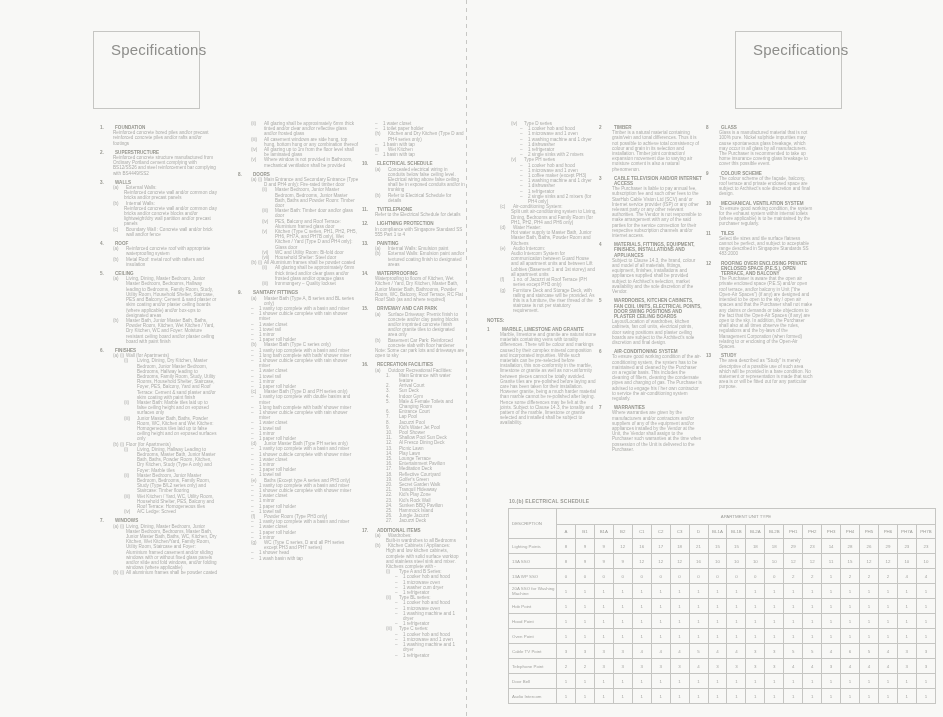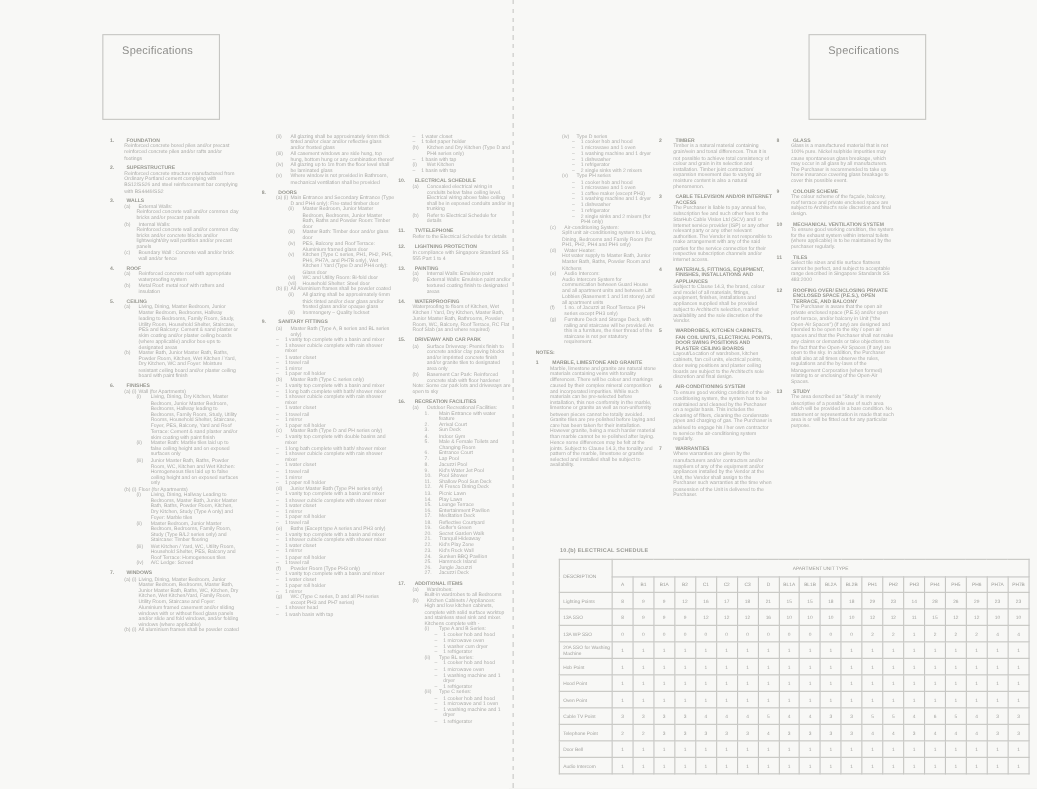--- a/index.html
+++ b/index.html
@@ -1,21 +1,21 @@
 <!DOCTYPE html>
 <html><head>
 <meta charset="utf-8">
 <style>
   html,body{margin:0;padding:0;background:#eeeeec;}
   .canvas{position:relative;width:943px;height:717px;background:#f8f8f6;overflow:hidden;
           font-family:"Liberation Sans","DejaVu Sans",sans-serif;color:#ababa8;}
   .fold{position:absolute;left:466px;top:0;width:1px;height:717px;
         background:repeating-linear-gradient(180deg,#c7c7c4 0 4px,transparent 4px 8px);}
   .title-box{position:absolute;top:31px;width:107px;height:78px;border:1px solid #c6c6c3;
-             box-sizing:border-box;padding:9px 4px 0 17px;font-size:10px;color:#8e8e8b;
+             box-sizing:border-box;padding:9px 4px 0 17px;font-size:15px;color:#8e8e8b;
              letter-spacing:.2px;background:transparent;}
   .tb-left{left:93px;}
   .tb-right{left:735px;}
   .col{position:absolute;top:121px;font-size:4.6px;line-height:5.2px;overflow:hidden;}
   #col-l1{left:100px;width:118px;height:592px;}
   #col-l2{left:238px;width:121px;height:592px;}
   #col-l3{left:362px;width:103px;height:594px;}
   #col-r1{left:487px;width:110px;height:378px;}
   #col-r2{left:599px;width:104px;height:378px;}
   #col-r3{left:706px;width:108px;height:378px;}

